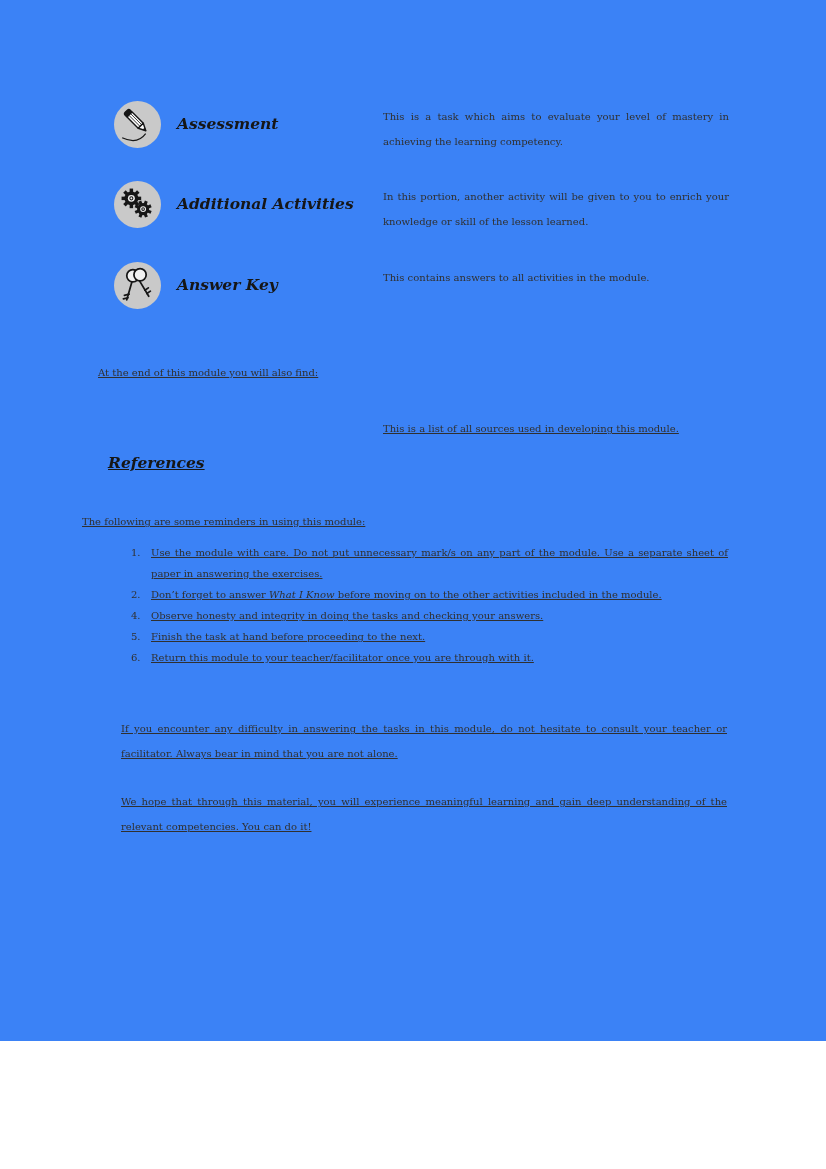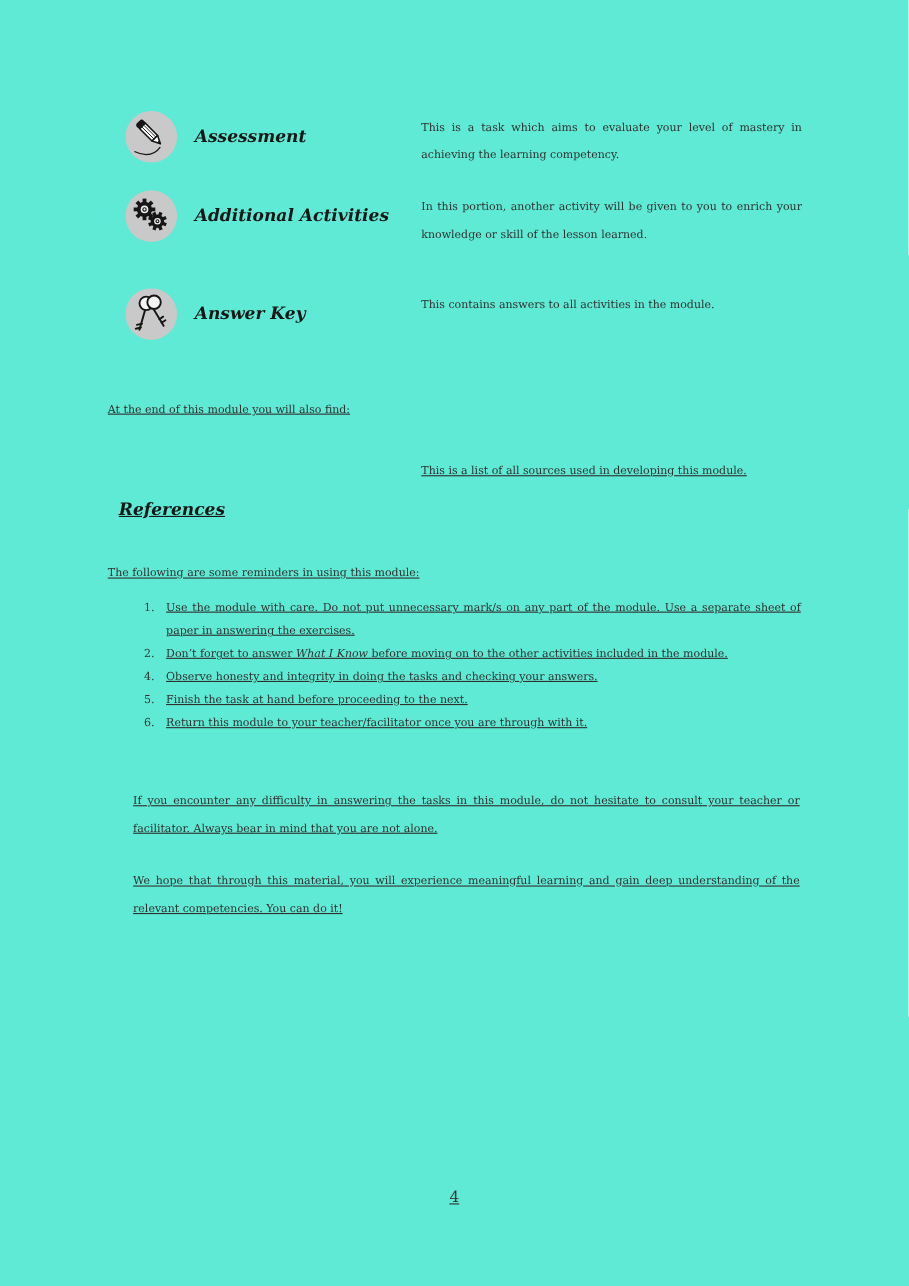--- a/index.html
+++ b/index.html
@@ -1,16 +1,16 @@
 <!DOCTYPE html>
 <html><head>
 <meta charset="utf-8">
 <style>
   html,body{margin:0;padding:0;background:#ffffff;}
-  .page{position:relative;width:826px;height:1169px;background:#5eead4;
+  .page{position:relative;width:826px;height:1041px;background:#3b82f6;
         font-family:"DejaVu Serif", serif;color:#303030;overflow:hidden;}
   .abs{position:absolute;text-decoration:underline;}
   .body-text{font-size:10px;line-height:25px;}
   .justify{text-align:justify;}
   p{margin:0;}
   .icon-row{position:absolute;left:0;width:826px;height:70px;}
   .circle{position:absolute;left:114px;top:0;width:47px;height:47px;}
   .row-label{position:absolute;left:177px;top:13px;font-weight:bold;font-style:italic;
              font-size:15.5px;color:#161616;white-space:nowrap;}
   .row-desc{position:absolute;left:383px;top:3px;width:346px;}
@@ -38,21 +38,21 @@
           <path d="M19.5 25.5 L26.5 25.5 L23 32.5 Z" fill="#ffffff"></path>
           <path d="M21.9 29.8 L24.1 29.8 L23 32.5 Z" fill="#161616" stroke-width="0.6"></path>
         </g>
         <path d="M31 32 Q 23 43 8 36" fill="none" stroke="#161616" stroke-width="1.1"></path>
       </svg>
     </span>
     <span class="row-label">Assessment</span>
     <p class="row-desc body-text justify">This is a task which aims to evaluate your level of mastery in achieving the learning competency.</p>
   </div>
 
-  <div class="icon-row" style="top:173px">
+  <div class="icon-row" style="top:181px">
     <span class="circle">
       <svg width="47" height="47" viewBox="0 0 46 46">
         <circle cx="23" cy="23" r="23" fill="#c9c9c9"></circle>
         <g transform="translate(17 17)">
           <g fill="#161616">
             <rect x="-1.7" y="-9.6" width="3.4" height="4.4" transform="rotate(0)"></rect>
             <rect x="-1.7" y="-9.6" width="3.4" height="4.4" transform="rotate(45)"></rect>
             <rect x="-1.7" y="-9.6" width="3.4" height="4.4" transform="rotate(90)"></rect>
             <rect x="-1.7" y="-9.6" width="3.4" height="4.4" transform="rotate(135)"></rect>
             <rect x="-1.7" y="-9.6" width="3.4" height="4.4" transform="rotate(180)"></rect>
@@ -103,21 +103,21 @@
     </span>
     <span class="row-label">Answer Key</span>
     <p class="row-desc body-text justify">This contains answers to all activities in the module.</p>
   </div>
 
   <p class="abs body-text" style="left:98px;top:360px">At the end of this module you will also find:</p>
 
   <span class="abs ref-label" style="left:108px;top:419px">References</span>
   <p class="abs body-text justify" style="left:383px;top:416px;width:352px">This is a list of all sources used in developing this module.</p>
 
-  <p class="abs body-text" style="left:98px;top:509px">The following are some reminders in using this module:</p>
+  <p class="abs body-text" style="left:82px;top:509px">The following are some reminders in using this module:</p>
 
   <div class="abs list" style="left:131px;top:542px">
     <div class="li"><span class="num">1.</span><span>Use the module with care. Do not put unnecessary mark/s on any part of the module. Use a separate sheet of paper in answering the exercises.</span><span class="it"></span><span></span></div>
     <div class="li"><span class="num">2.</span><span>Don’t forget to answer </span><span class="it">What I Know</span><span> before moving on to the other activities included in the module.</span></div>
     <div class="li"><span class="num">4.</span><span>Observe honesty and integrity in doing the tasks and checking your answers.</span><span class="it"></span><span></span></div>
     <div class="li"><span class="num">5.</span><span>Finish the task at hand before proceeding to the next.</span><span class="it"></span><span></span></div>
     <div class="li"><span class="num">6.</span><span>Return this module to your teacher/facilitator once you are through with it.</span><span class="it"></span><span></span></div>
   </div>
 
   <p class="abs body-text justify" style="left:121px;top:716px;width:606px">If you encounter any difficulty in answering the tasks in this module, do not hesitate to consult your teacher or facilitator. Always bear in mind that you are not alone.</p>

